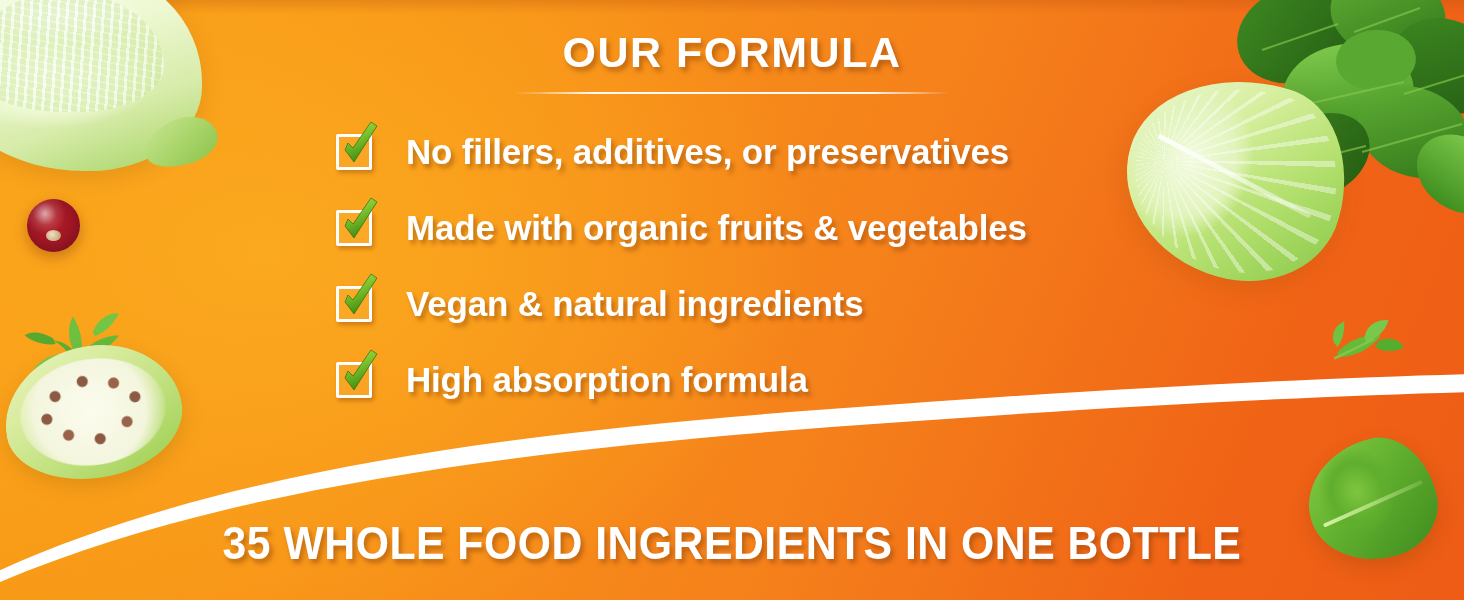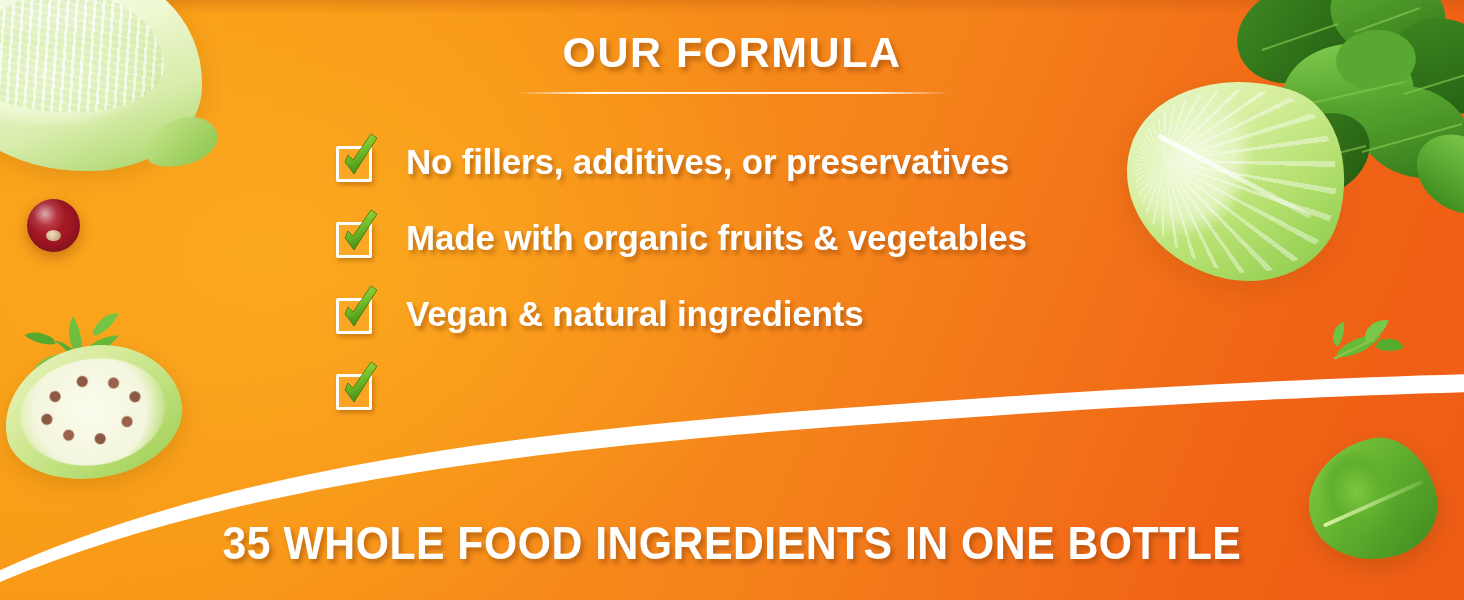--- a/index.html
+++ b/index.html
@@ -169,21 +169,21 @@
   #title-divider {
     position:absolute; left:514px; top:92px; width:436px; height:2px;
     background:linear-gradient(90deg, rgba(255,255,255,0) 0%, rgba(255,255,255,.95) 18%, rgba(255,255,255,.95) 82%, rgba(255,255,255,0) 100%);
   }
 
   #feature-list {
     position:absolute; left:336px; top:122px; width:900px;
     list-style:none;
   }
   .feature-item {
-    display:flex; align-items:flex-end;
+    display:flex; align-items:center;
     height:60px; margin-bottom:16px;
   }
   .check-box {
     position:relative;
     width:36px; height:36px; flex:0 0 36px;
     border:3px solid #ffffff;
     border-radius:2px;
     background:rgba(255,255,255,.04);
     box-shadow:2px 3px 4px rgba(120,52,4,.35);
     margin-right:34px;
@@ -355,20 +355,21 @@
             <defs>
               <linearGradient id="ck4" x1="0" y1="0" x2="0.4" y2="1">
                 <stop offset="0" stop-color="#B7E85C"></stop>
                 <stop offset="0.45" stop-color="#7FC52F"></stop>
                 <stop offset="1" stop-color="#3F8A12"></stop>
               </linearGradient>
             </defs>
             <path d="M10 30 L19 42 L42 6 L36 2 L18 28 L13 23 Z" fill="url(#ck4)" stroke="#2e6d0c" stroke-width="0.7"></path>
           </svg>
         </span>
+        <span class="feature-label">High absorption formula</span>
       </li>
 
     </ul>
 
     <div id="footer-headline">35 WHOLE FOOD INGREDIENTS IN ONE BOTTLE</div>
 
   </div>
 </div>
 
 </body></html>

